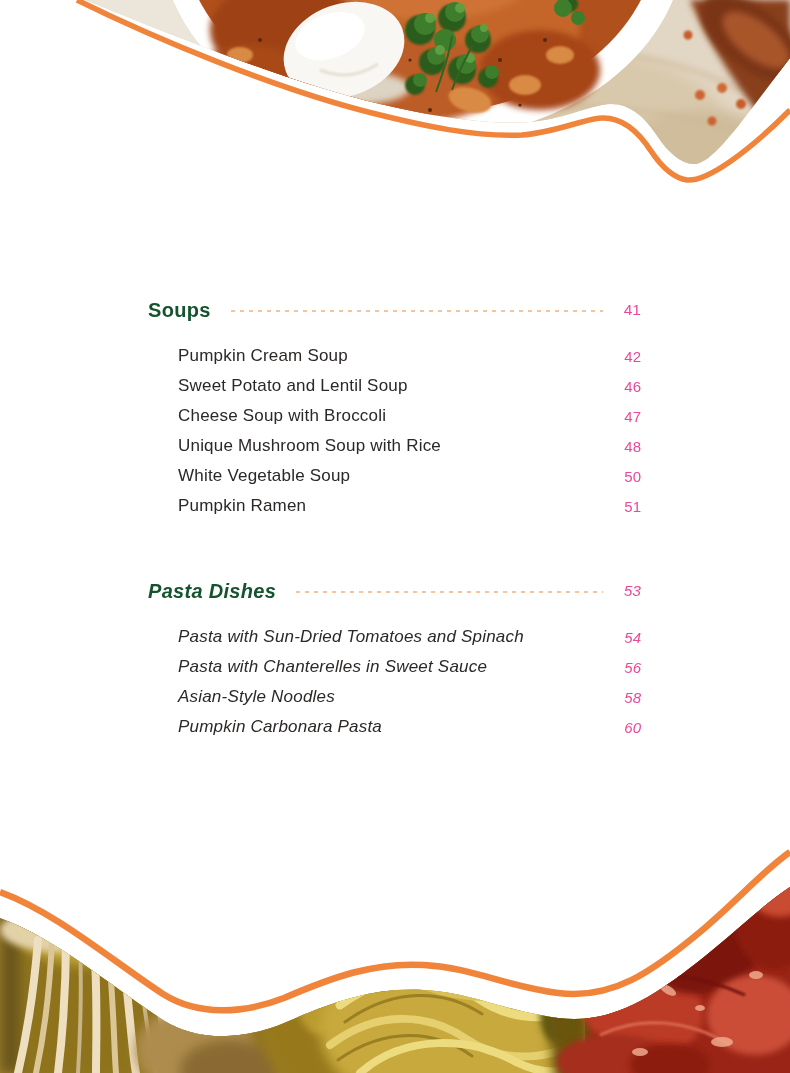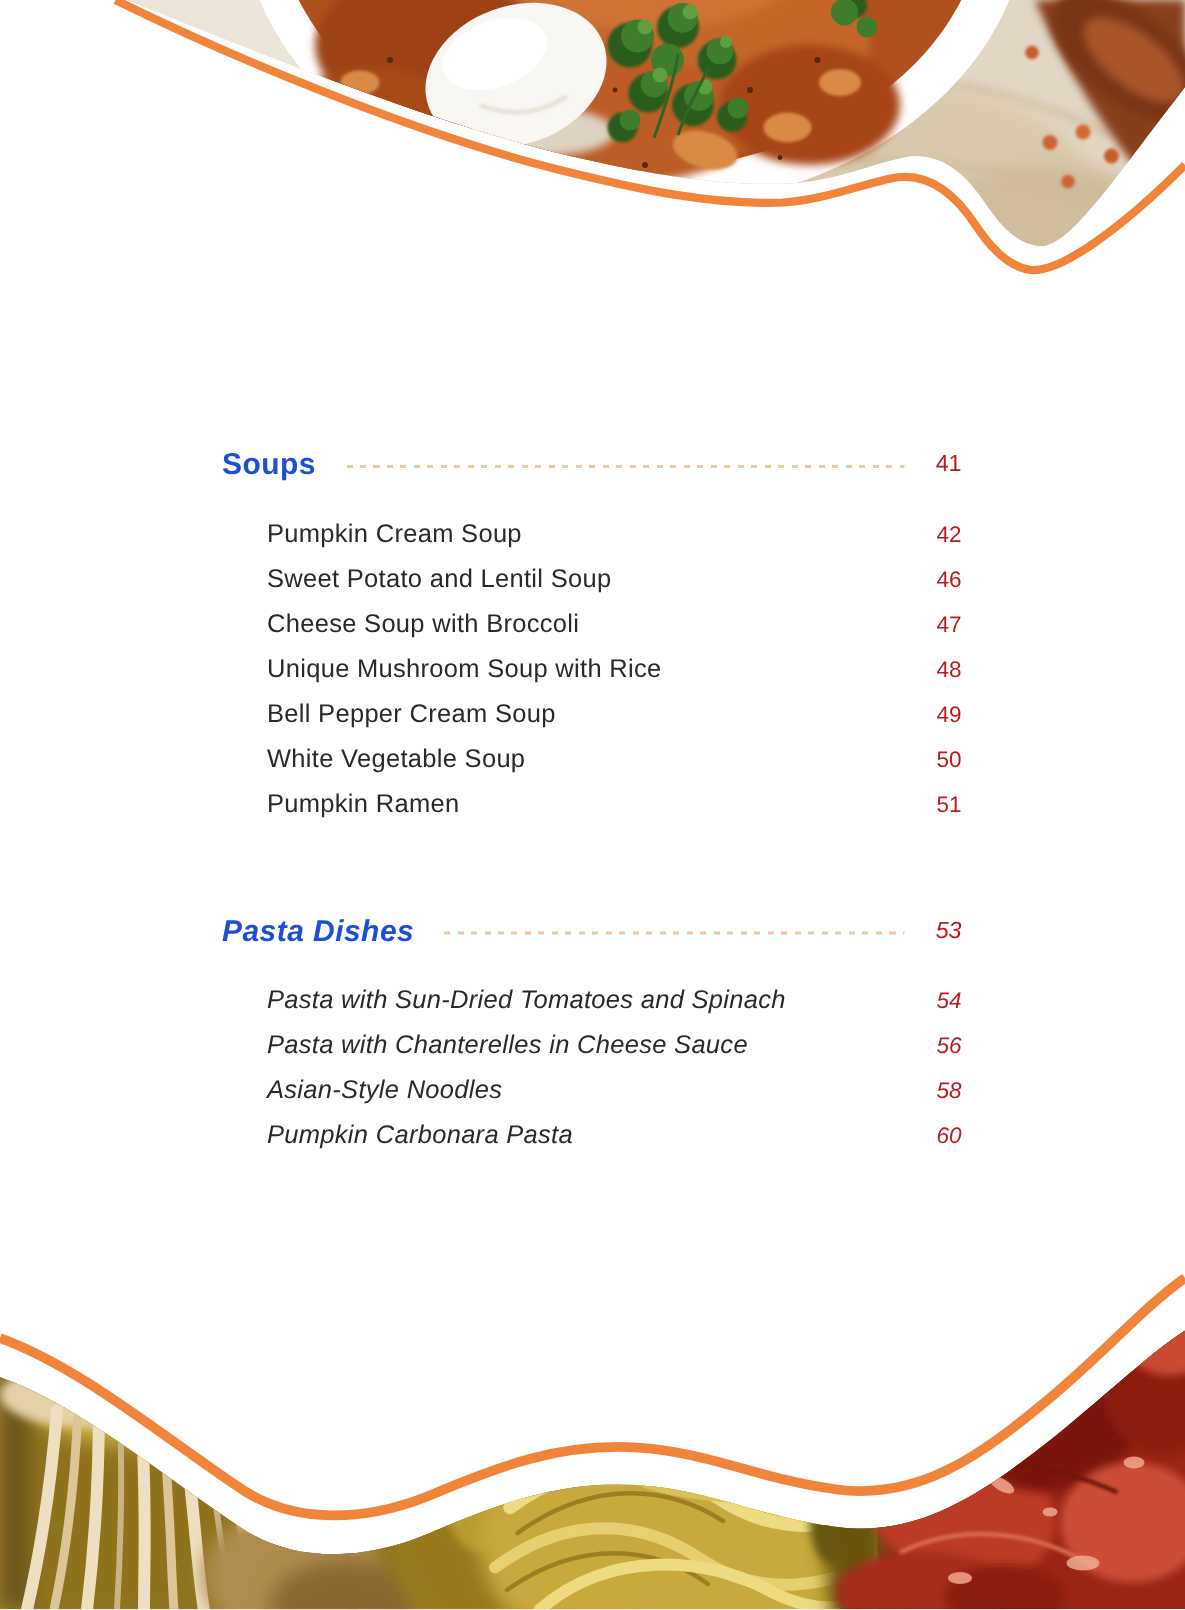--- a/index.html
+++ b/index.html
@@ -1,24 +1,24 @@
 <!DOCTYPE html>
 <html><head>
 <meta charset="utf-8">
 <style>
   html,body{margin:0;padding:0;}
   body{width:790px;height:1073px;background:#ffffff;font-family:"Liberation Sans","DejaVu Sans",sans-serif;}
   .page{position:relative;width:790px;height:1073px;overflow:hidden;background:#ffffff;}
   .deco{position:absolute;left:0;top:0;width:790px;height:1073px;display:block;}
   .toc{position:absolute;left:148px;top:296px;width:493px;}
   .sec-head{display:flex;align-items:center;height:28px;}
-  .sec-title{font-weight:700;font-size:20px;color:#1d4ed8;letter-spacing:.3px;white-space:nowrap;}
+  .sec-title{font-weight:700;font-size:20px;color:#14532d;letter-spacing:.3px;white-space:nowrap;}
   .leader{flex:1;height:2px;margin:2px 12px 0 20px;
           background:repeating-linear-gradient(90deg,#F4C49C 0 4px,transparent 4px 9px);}
-  .pnum{width:26px;text-align:right;font-size:15px;color:#b91c1c;}
+  .pnum{width:26px;text-align:right;font-size:15px;color:#ec4899;}
   .sec-head .pnum{font-size:15.5px;}
   .items{margin-top:17px;}
   .item{display:flex;align-items:center;height:30px;padding-left:30px;gap:32px;}
   .item .title{flex:1;font-size:17px;color:#2b2826;letter-spacing:.2px;white-space:nowrap;}
   .sec2{margin-top:56px;font-style:italic;}
 </style>
 </head>
 <body>
 
 <div class="page">
@@ -210,24 +210,20 @@
         </div>
         <div class="item">
           <span class="title">Cheese Soup with Broccoli</span>
           <span class="pnum">47</span>
         </div>
         <div class="item">
           <span class="title">Unique Mushroom Soup with Rice</span>
           <span class="pnum">48</span>
         </div>
         <div class="item">
-          <span class="title">Bell Pepper Cream Soup</span>
-          <span class="pnum">49</span>
-        </div>
-        <div class="item">
           <span class="title">White Vegetable Soup</span>
           <span class="pnum">50</span>
         </div>
         <div class="item">
           <span class="title">Pumpkin Ramen</span>
           <span class="pnum">51</span>
         </div>
       </div>
     </section>
 
@@ -236,21 +232,21 @@
         <span class="sec-title">Pasta Dishes</span>
         <span class="leader"></span>
         <span class="pnum">53</span>
       </div>
       <div class="items">
         <div class="item">
           <span class="title">Pasta with Sun-Dried Tomatoes and Spinach</span>
           <span class="pnum">54</span>
         </div>
         <div class="item">
-          <span class="title">Pasta with Chanterelles in Cheese Sauce</span>
+          <span class="title">Pasta with Chanterelles in Sweet Sauce</span>
           <span class="pnum">56</span>
         </div>
         <div class="item">
           <span class="title">Asian-Style Noodles</span>
           <span class="pnum">58</span>
         </div>
         <div class="item">
           <span class="title">Pumpkin Carbonara Pasta</span>
           <span class="pnum">60</span>
         </div>

